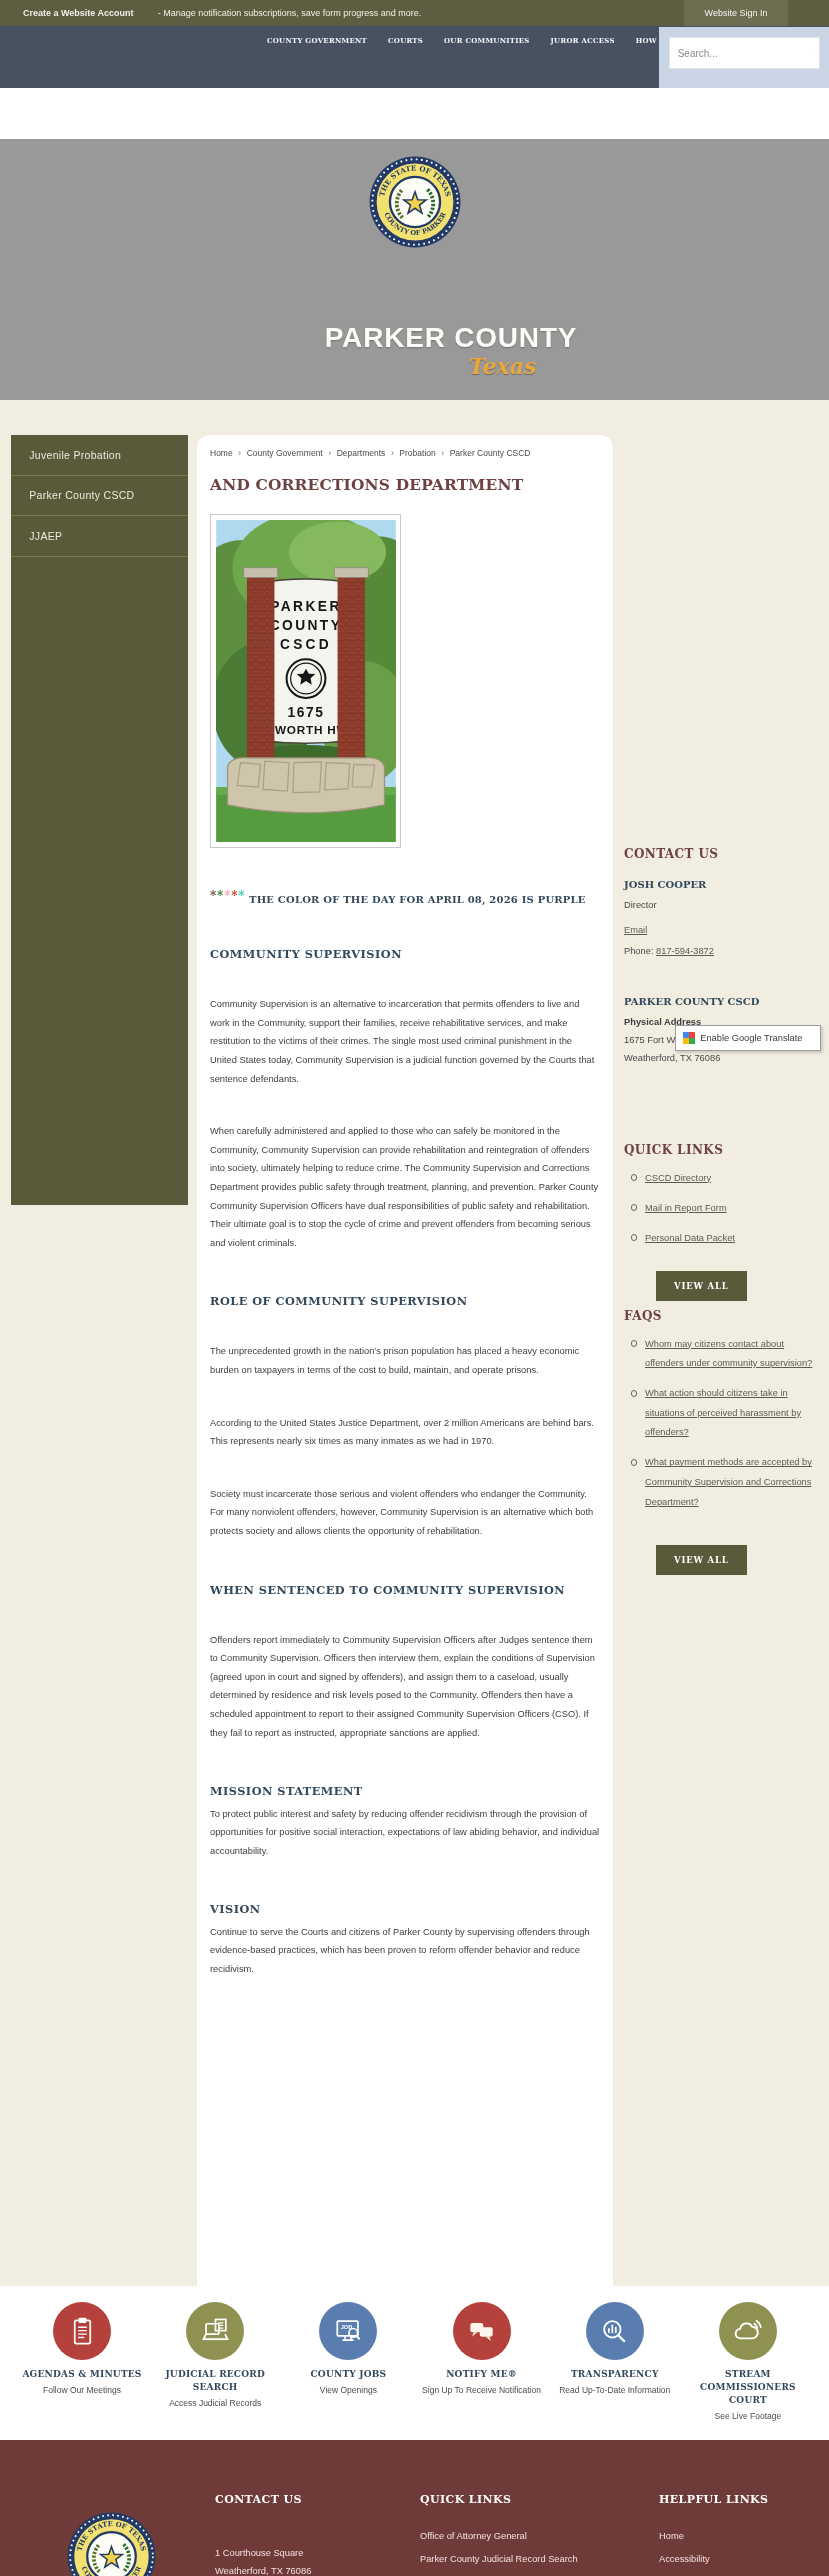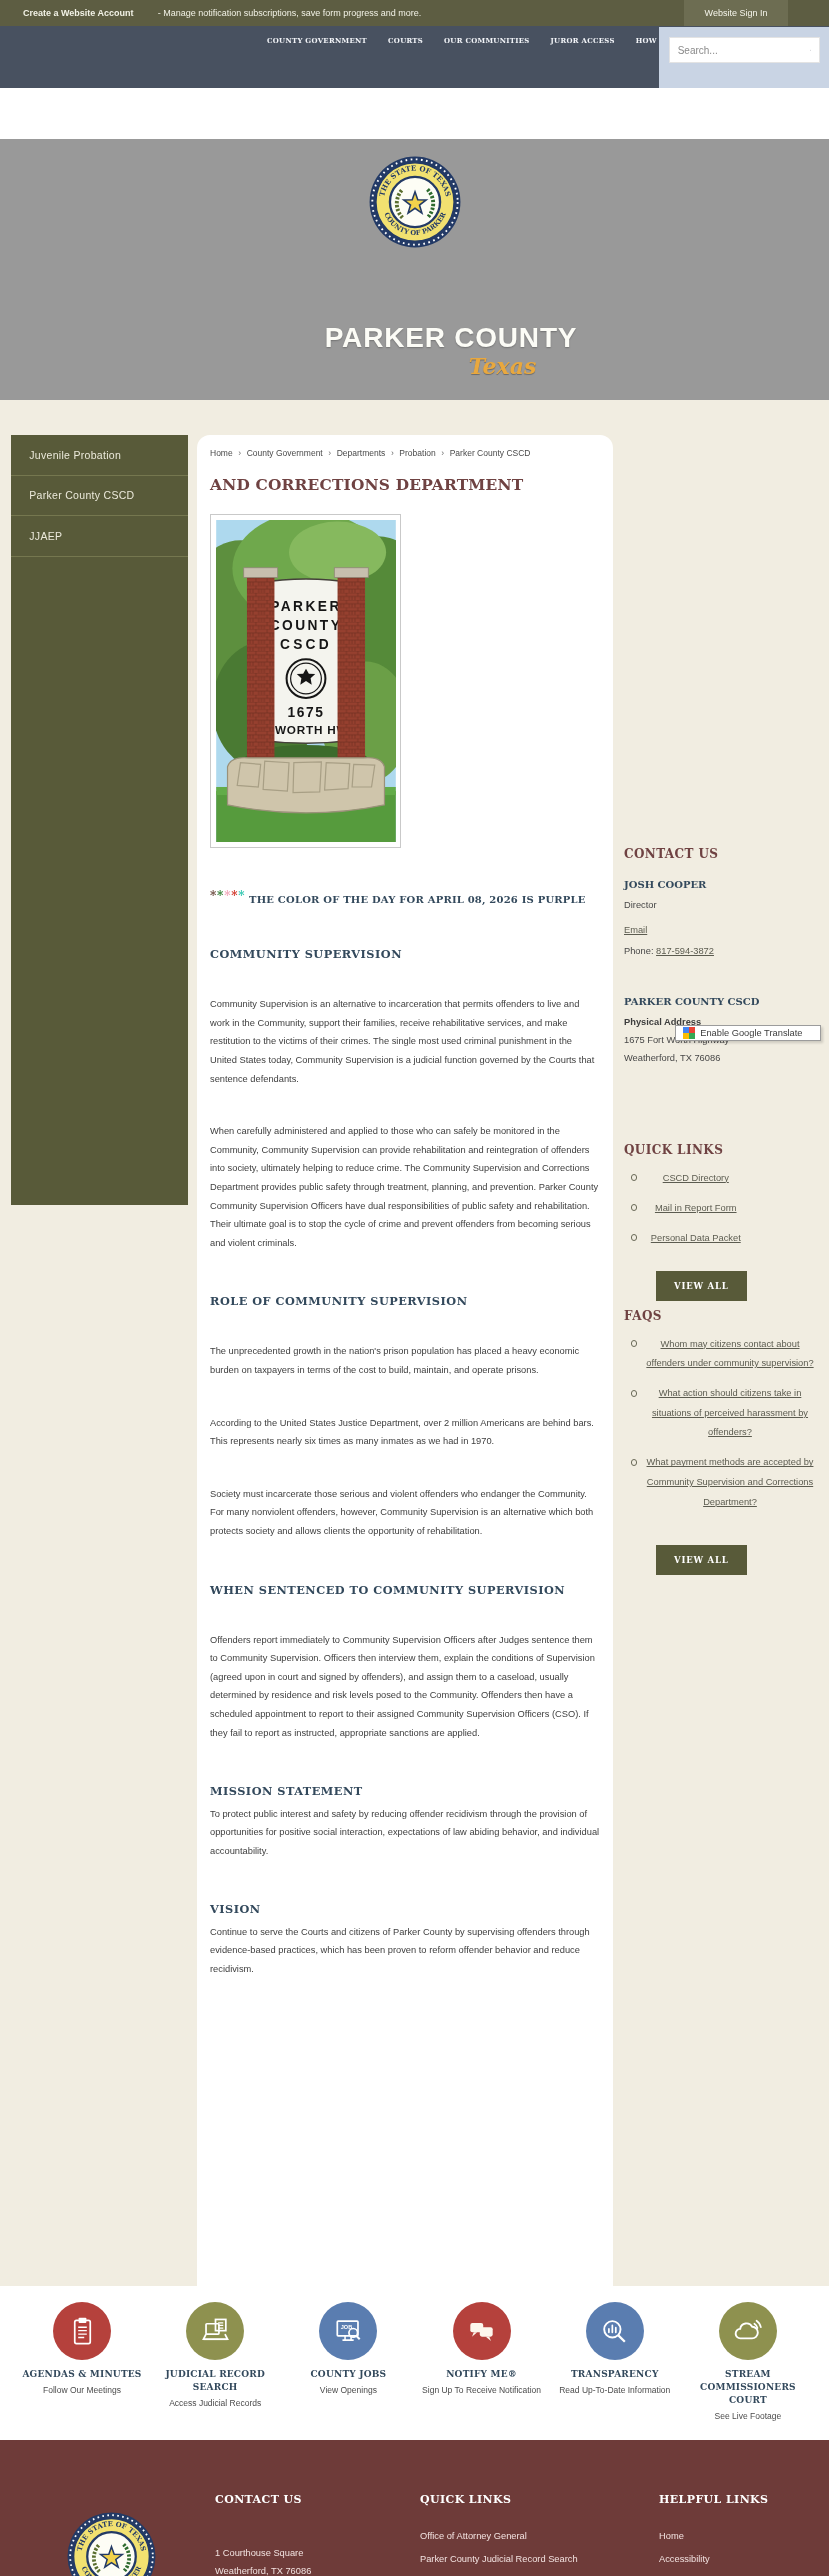--- a/index.html
+++ b/index.html
@@ -15,21 +15,21 @@
   .topbar b { font-weight:bold; margin-right:3.2px; }
   .signin { position:absolute; right:42px; top:0; height:26px; width:104px; background:#6d6d52;
             display:flex; align-items:center; justify-content:center; color:#f6f6ec; font-size:9px; cursor:pointer; }
 
   
   .navbar { left:0; top:26px; width:830px; height:62px; background:#485160; }
   .navitems { position:absolute; left:267px; top:10.5px; display:flex; gap:21px; }
   .navitem { color:#f2f4f8; font-family:"DejaVu Serif", serif; font-weight:bold; font-size:6.9px;
              letter-spacing:0.3px; cursor:pointer; white-space:nowrap; }
   .searchpad { position:absolute; right:0; top:0.8px; width:171px; height:61px; background:#c9d4e4; }
-  .searchbox { position:absolute; left:9.7px; top:10.5px; width:151px; height:26px; background:#ffffff;
+  .searchbox { position:absolute; left:9.7px; top:10.5px; width:151px; height:32px; background:#ffffff;
                border:0.8px solid #e3e3e3; display:flex; align-items:center; padding:0 8px; }
   .searchbox input { border:none; outline:none; flex:1; font-size:10px; color:#333;
                      font-family:"Liberation Sans", sans-serif; }
   .searchbox input::placeholder { color:#8a8a8a; }
 
   
   .brandband { left:0; top:139px; width:830px; height:261px; background:#999999; text-align:center; }
   .sealwrap { position:absolute; left:368px; top:16px; width:94px; height:94px; }
   .brandname { position:absolute; left:0; top:183px; width:830px; text-align:center;
                font-size:28px; font-weight:bold; color:#fcfcf6; letter-spacing:0.8px;
@@ -66,28 +66,28 @@
   .section p { margin-top:34px; font-size:9.3px; line-height:18.6px; color:#404040; max-width:390px; }
   .section.tight p { margin-top:6.5px; }
 
   
   .rightcol { position:absolute; left:624px; top:400px; width:198px; height:1886px; }
   .rc-h { font-family:"DejaVu Serif", serif; font-weight:bold; font-size:12px; color:#6f4242;
           letter-spacing:0.4px; }
   .rc-sub { font-family:"DejaVu Serif", serif; font-weight:bold; font-size:10px; color:#33495c; }
   .rc-txt { font-size:9.3px; color:#474747; }
   .rc-link { font-size:9.3px; color:#5c5c50; text-decoration:underline; cursor:pointer; }
-  .blist { list-style:none;text-align:center; }
+  .blist { list-style:none; }
   .blist li { position:relative; padding-left:21px; margin-top:10.5px; line-height:18.6px; }
   .blist li::before { content:""; position:absolute; left:6.5px; top:6.5px; width:4.9px; height:4.9px;
                       border:1.2px solid #6a6a58; border-radius:50%; }
   .viewall { display:inline-block; margin-top:24px; margin-left:32px; background:#585a39; color:#fff;
              font-family:"DejaVu Serif", serif; font-weight:bold; font-size:8.5px; letter-spacing:0.8px;
              padding:9.7px 18px; cursor:pointer; }
-  .gt-pop { position:absolute; left:51px; top:225px; width:146px; height:16px; background:#fff;
+  .gt-pop { position:absolute; left:51px; top:225px; width:146px; height:26px; background:#fff;
             border:0.8px solid #9c9c9c; box-shadow:1.6px 1.6px 2.4px rgba(0,0,0,.15); display:flex;
             align-items:center; padding:0 6.5px; gap:5.7px; cursor:pointer; z-index:5; }
   .gt-pop .gticon { width:12px; height:12px; display:grid; grid-template-columns:1fr 1fr; grid-template-rows:1fr 1fr; }
   .gt-pop .gticon i { display:block; }
   .gt-pop span { font-size:9.3px; color:#3c3c3c; white-space:nowrap; }
 
   
   .tilestrip { left:0; top:2286px; width:830px; height:154px; background:#ffffff;
                display:flex; justify-content:space-between; padding:16px 18px 0 18px; }
   .tile { width:128px; text-align:center; cursor:pointer; }

